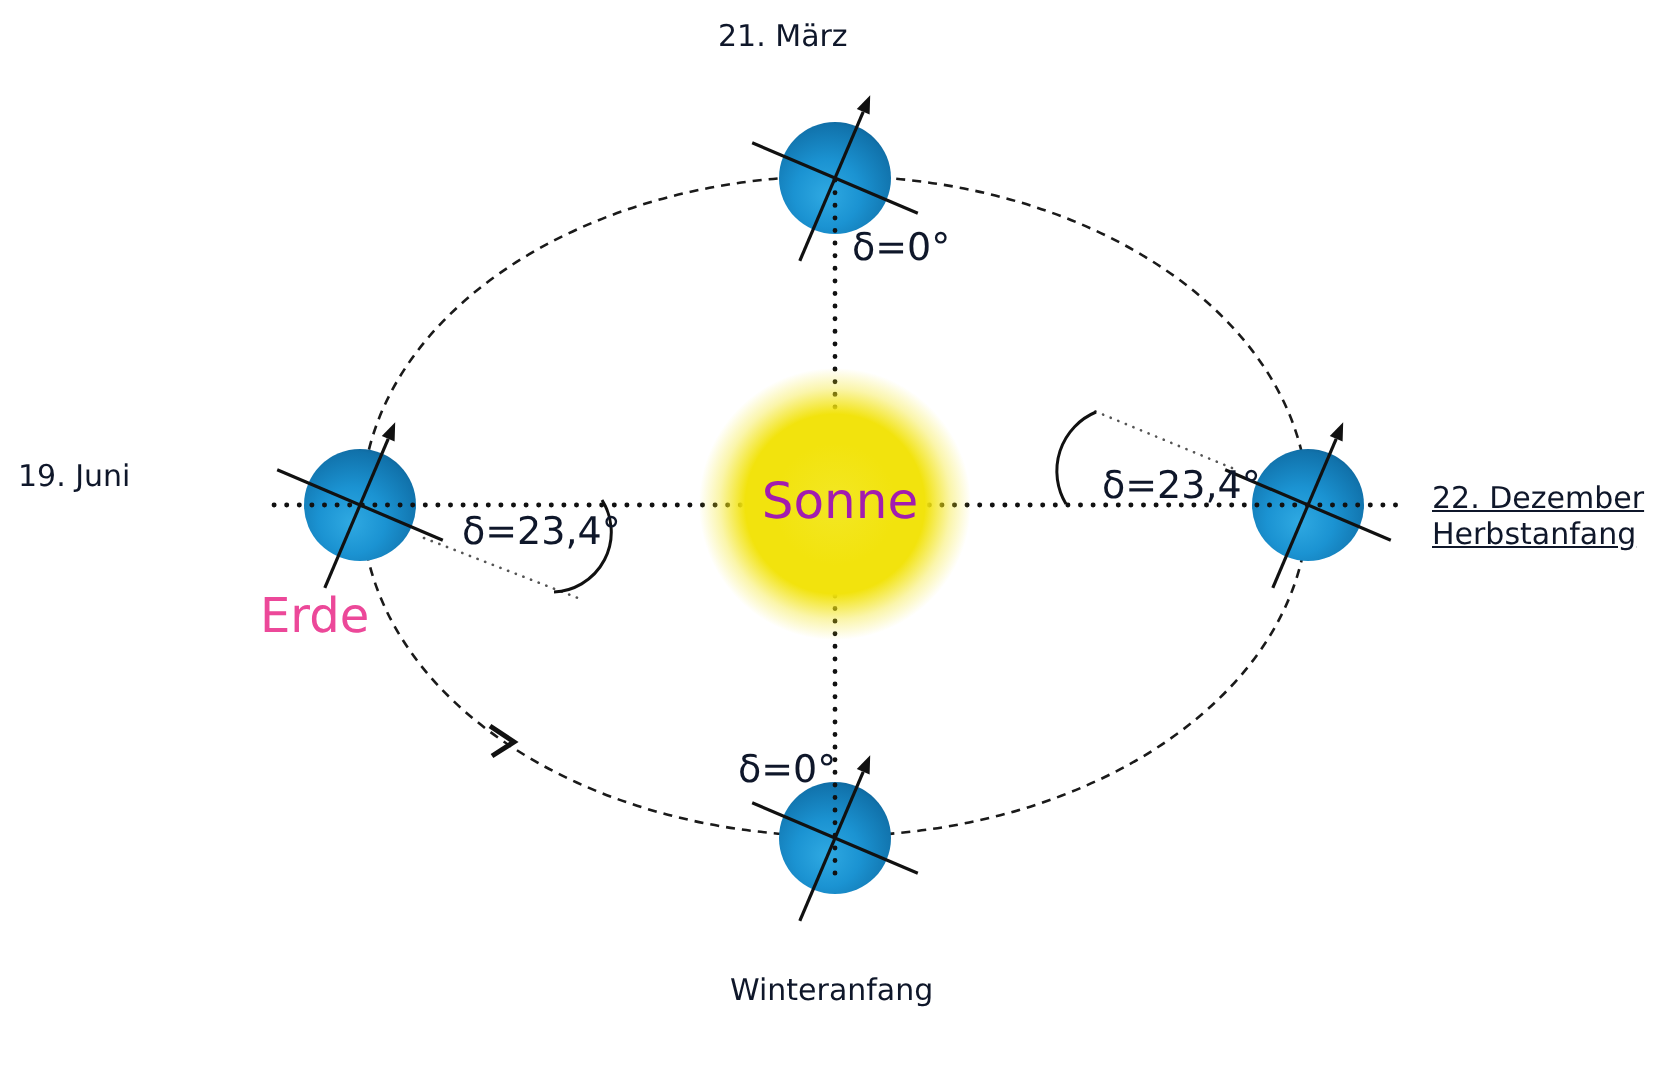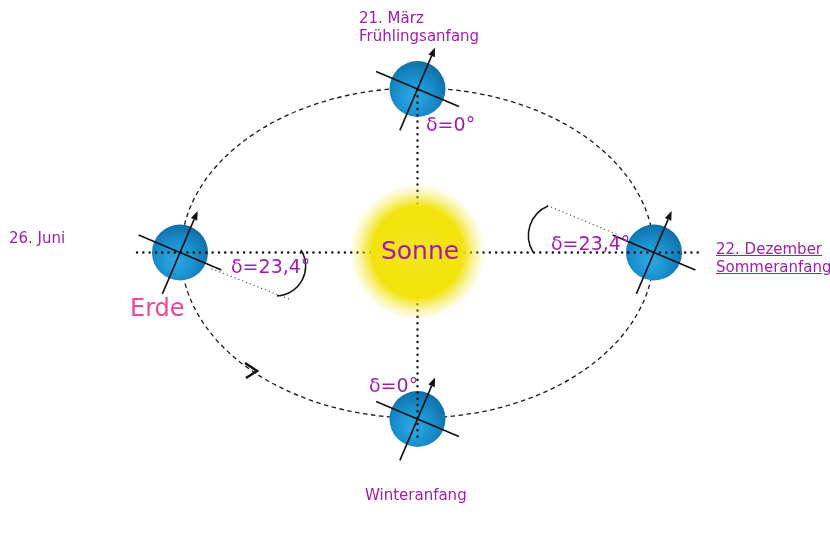--- a/index.html
+++ b/index.html
@@ -10,21 +10,21 @@
   svg.layer { position:absolute; left:0; top:0; }
 
   .orbit   { fill:none; stroke:#1a1a1a; stroke-width:1.3; stroke-dasharray:4.5 3.5; }
   .ln      { stroke:#111; stroke-width:1.6; fill:none; }
   .arrow   { fill:#111; stroke:none; }
   .dots    { stroke:#111; stroke-width:2.4; stroke-linecap:round; stroke-dasharray:0.1 6.2; fill:none; }
   .fdots   { stroke:#555; stroke-width:1.3; stroke-linecap:round; stroke-dasharray:0.1 4; fill:none; }
   .arc     { stroke:#111; stroke-width:1.5; fill:none; }
   .chev    { stroke:#111; stroke-width:2.5; fill:none; stroke-linejoin:miter; }
 
-  .lbl { position:absolute; color:#a21caf; white-space:nowrap; }
+  .lbl { position:absolute; color:#0f172a; white-space:nowrap; }
   .season { font-size:15px; line-height:17.5px; }
   .delta  { font-size:19px; }
   .erde   { left:130px; top:294px; font-size:24px; color:#ec4899; }
   .sonne  { left:420px; top:236px; transform:translateX(-50%); font-size:25px; color:#a21caf; }
 
   .pos-spring { left:359px; top:10px; }
   .pos-summer { left:9px;   top:230px; }
   .pos-winter { left:716px; top:241px;text-decoration:underline; }
   .pos-autumn { left:365px; top:487px; }
 
@@ -92,28 +92,27 @@
     </g>
 
     <line class="dots" x1="137" y1="252.5" x2="698" y2="252.5"></line>
     <line class="dots" x1="417.5" y1="90" x2="417.5" y2="442"></line>
 
     <circle cx="417.5" cy="252" r="68" fill="url(#gSun)"></circle>
   </svg>
 
   <div class="lbl season pos-spring">
     <div>21. März</div>
-    <div>Frühlingsanfang</div>
   </div>
   <div class="lbl season pos-summer">
-    <div>26. Juni</div>
+    <div>19. Juni</div>
   </div>
   <div class="lbl season pos-winter">
     <div>22. Dezember</div>
-    <div>Sommeranfang</div>
+    <div>Herbstanfang</div>
   </div>
   <div class="lbl season pos-autumn">
     <div>Winteranfang</div>
   </div>
 
   <div class="lbl delta delta-spring">δ=0°</div>
   <div class="lbl delta delta-summer">δ=23,4°</div>
   <div class="lbl delta delta-winter">δ=23,4°</div>
   <div class="lbl delta delta-autumn">δ=0°</div>
 

